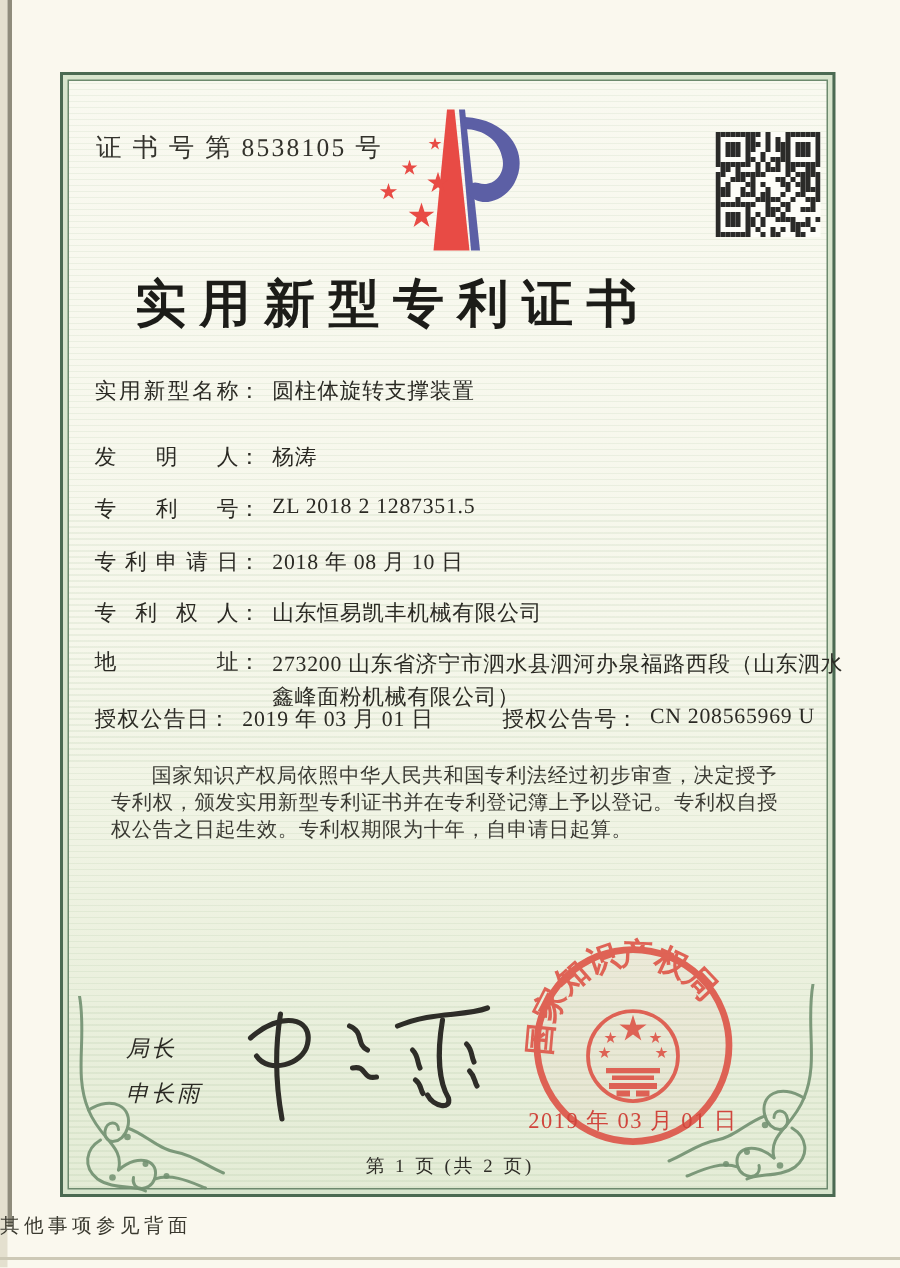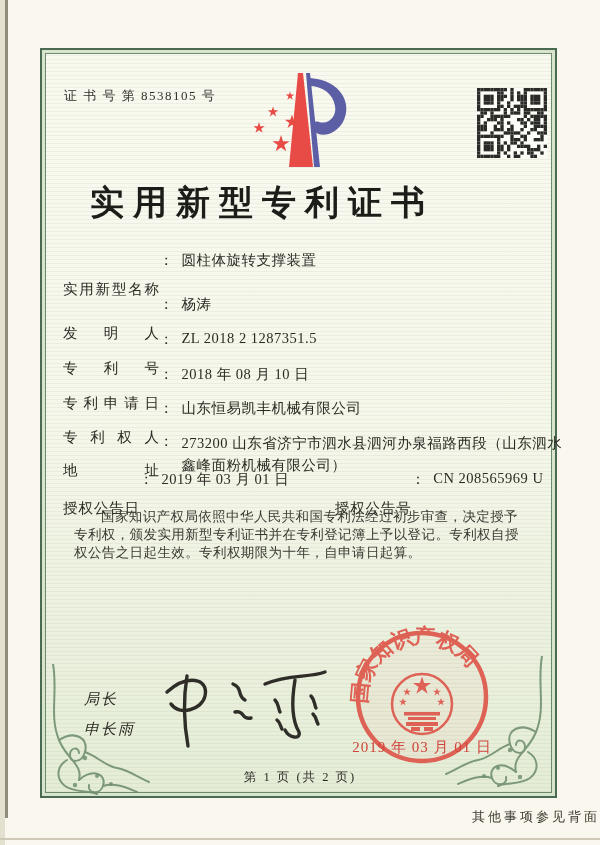--- a/index.html
+++ b/index.html
@@ -17,26 +17,26 @@
   
   .frame{
     position:absolute;left:40px;top:48px;width:513px;height:746px;
     border:2px solid #4b6a52;
     box-shadow:inset 0 0 0 3px #d8e5cd, inset 0 0 0 4px #6d8a6e;
     background:
       repeating-linear-gradient(0deg, rgba(120,160,110,0.10) 0px, rgba(120,160,110,0.10) 1px, transparent 1px, transparent 4px),
       linear-gradient(180deg,#f9f9f0 0%,#f6f7eb 50%,#ecf1df 78%,#e4ecd6 100%);
   }
 
-  .cert-no{position:absolute;left:64px;top:87px;font-size:13px;letter-spacing:1.5px;color:#33322c;}
+  .cert-no{position:absolute;left:64px;top:87px;font-size:17px;letter-spacing:1.5px;color:#33322c;}
   .title{position:absolute;left:0;top:180px;width:524px;text-align:center;
          font-size:34px;font-weight:700;letter-spacing:9px;color:#1c1c18;}
 
   .row{position:absolute;left:63px;font-size:14.5px;color:#2b2a24;white-space:nowrap;}
-  .row .lab{display:inline-block;width:96px;text-align:justify;text-align-last:justify;vertical-align:top;margin-top:29px;}
+  .row .lab{display:inline-block;width:96px;text-align:justify;text-align-last:justify;vertical-align:top;}
   .row .colon{display:inline-block;vertical-align:top;}
   .row .val{display:inline-block;margin-left:8px;letter-spacing:0.5px;vertical-align:top;}
   .row .val.wrap{white-space:normal;width:382px;line-height:1.55;}
   .r1{top:251px}.r2{top:295px}.r3{top:330px}.r4{top:365px}.r5{top:399px}.r6{top:432px}.r7{top:470px}
   .pair2{margin-left:42px;}
 
   .paras{position:absolute;left:62px;top:496px;width:481px;font-size:13.5px;
          line-height:1.34;color:#3a3a33;letter-spacing:0.4px;}
   .paras p{margin:12px;text-indent:2em;}
 
@@ -44,21 +44,21 @@
   .director div{margin-bottom:11px;letter-spacing:2px;font-style:italic;}
 
   .signature{position:absolute;left:153px;top:662px;}
   .seal{position:absolute;left:345px;top:624px;}
   .ornament{position:absolute;}
   .orn-left{left:45px;top:664px;}
   .orn-right{left:422px;top:656px;transform:scaleX(-1);}
 
   .page-ind{position:absolute;left:0;top:769px;width:600px;text-align:center;
             font-size:12.5px;letter-spacing:2px;color:#2e2d27;}
-  .back-note{position:absolute;left:0;top:808px;width:600px;text-align:right;
+  .back-note{position:absolute;left:0;top:808px;width:600px;text-align:left;
              font-size:13px;letter-spacing:3px;color:#3a392f;}
 
   .logo{position:absolute;left:243px;top:70px;}
   .qr{position:absolute;left:477px;top:88px;width:70px;height:70px;background:#fdfdf8;}
 </style>
 </head>
 <body>
 
 <div class="scan-left-strip"></div>
 <div class="scan-left-line"></div>

